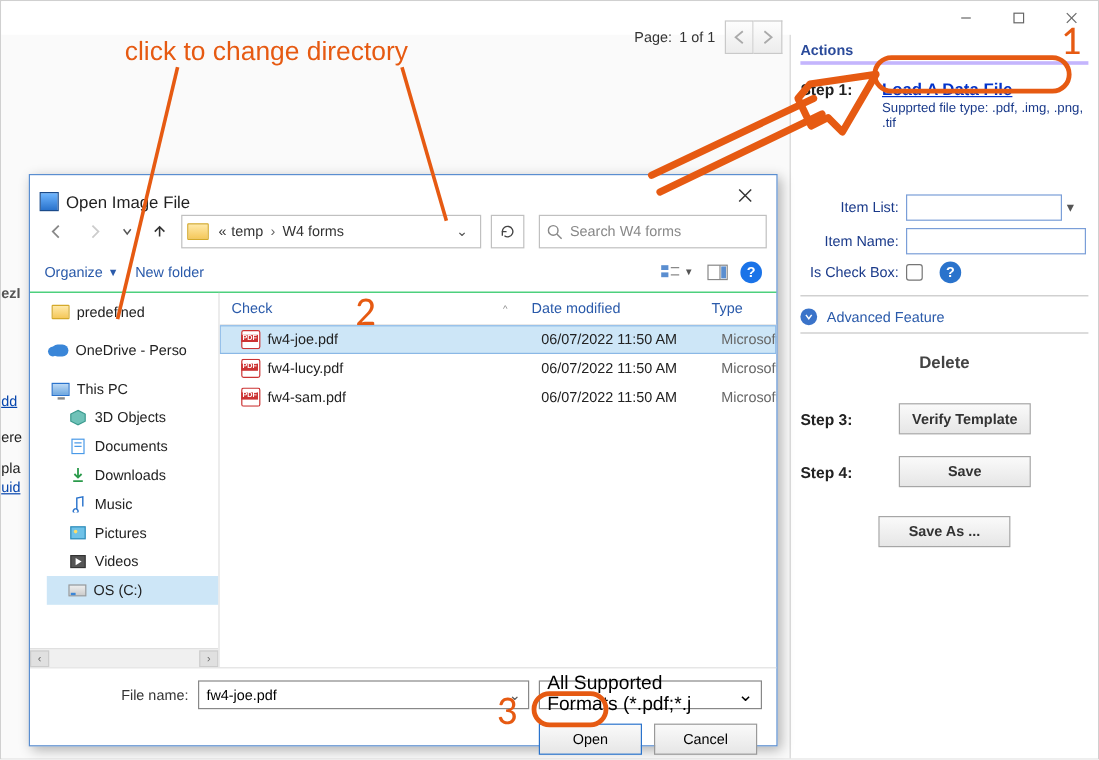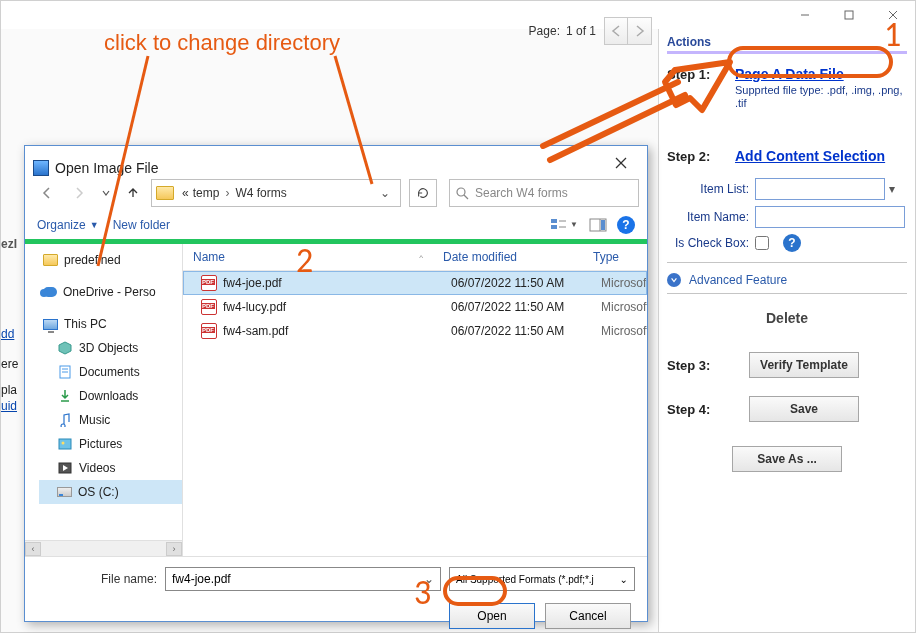--- a/index.html
+++ b/index.html
@@ -54,21 +54,21 @@
   .nav-btn { width:28px; height:28px; display:flex; align-items:center; justify-content:center; color:#888; }
   .nav-btn.enabled { color:#333; cursor:pointer; }
   .nav-chev { width:18px; height:28px; display:flex; align-items:center; justify-content:center; color:#333; }
   .addr-bar { flex:1; height:28px; border:1px solid #c0c0c0; display:flex; align-items:center; font-size:12px; color:#333; padding:0 4px; }
   .addr-folder-icon { width:18px; height:14px; background:linear-gradient(#ffe9a8,#f5c85a); border:1px solid #d4a92a; margin-right:6px; border-radius:1px; }
   .crumb { padding:0 2px; }
   .crumb-sep { padding:0 4px; color:#666; }
   .addr-dd { margin-left:auto; padding:0 6px; color:#555; }
   .refresh-btn { width:28px; height:28px; border:1px solid #c0c0c0; display:flex; align-items:center; justify-content:center; color:#444; margin-left:4px; }
   .search-box { width:190px; height:28px; border:1px solid #c0c0c0; display:flex; align-items:center; margin-left:8px; color:#888; font-size:12px; padding:0 6px; gap:6px; }
-  .fd-toolbar { height:34px; display:flex; align-items:center; padding:0 12px; gap:14px; border-bottom:5px solid #22c55e; }
+  .fd-toolbar { height:34px; display:flex; align-items:center; padding:0 12px; gap:14px; border-bottom:1px solid #22c55e; }
   .organize { font-size:12px; color:#2a5aaa; display:flex; align-items:center; gap:4px; cursor:pointer; }
   .newfolder { font-size:12px; color:#2a5aaa; cursor:pointer; }
   .fd-toolbar .spacer { flex:1; }
   .viewctl { display:flex; align-items:center; gap:4px; }
   .icon-btn { width:30px; height:24px; border:1px solid transparent; display:flex; align-items:center; justify-content:center; color:#555; cursor:pointer; }
   .help-blue { width:18px; height:18px; border-radius:50%; background:#1a73e8; color:#fff; display:flex; align-items:center; justify-content:center; font-size:12px; font-weight:bold; }
 
   .fd-body { display:flex; height:312px; }
   .fd-tree { width:158px; border-right:1px solid #e0e0e0; overflow:hidden; font-size:12px; position:relative; }
   .tree-items { padding:4px 0; }
@@ -101,21 +101,21 @@
   .cell.date { width:150px; }
   .cell.type { flex:1; color:#666; }
   .pdf-icon { width:16px; height:16px; background:#fff; border:1px solid #c33; border-radius:2px; position:relative; flex-shrink:0; }
   .pdf-icon::before { content:"PDF"; position:absolute; left:-1px; top:3px; font-size:6px; font-weight:bold; color:#fff; background:#c33; padding:0 1px; }
 
   .fd-footer { border-top:1px solid #e0e0e0; padding:10px 12px 12px 12px; }
   .fn-row { display:flex; align-items:center; gap:8px; margin-bottom:12px; }
   .fn-row label { font-size:12px; color:#333; width:120px; text-align:right; }
   .fn-input { flex:1; height:24px; border:1px solid #888; font-size:12px; padding:0 6px; background:#fff; display:flex; align-items:center; justify-content:space-between; }
   .fn-input .dd { color:#555; }
-  .filter-select { width:186px; height:24px; border:1px solid #888; font-size:10px; padding:0 6px; display:flex; align-items:center; justify-content:space-between; background:#fff; }
+  .filter-select { width:186px; height:24px; border:1px solid #888; font-size:16px; padding:0 6px; display:flex; align-items:center; justify-content:space-between; background:#fff; }
   .btn-row { display:flex; justify-content:flex-end; gap:10px; padding-right:4px; }
   .dlg-btn { width:86px; height:26px; border:1px solid #999; background:linear-gradient(#fafafa,#e6e6e6); font-size:12px; cursor:pointer; }
   .dlg-btn.primary { border:1px solid #2a73cc; }
 
   
   .anno { position:absolute; z-index:100; pointer-events:none; }
   .anno-text { color:#e65a12; font-size:22px; font-weight:400; }
   .big-num { color:#e65a12; font-size:34px; font-weight:500; font-family:Calibri,Arial,sans-serif; }
   .circ { border:4px solid #e65a12; border-radius:50%/50%; }
 </style>
@@ -166,32 +166,28 @@
         <div style="margin-top:-10px;"><a>uid</a></div>
       </div>
     </div>
 
     <div class="right-panel">
       <div class="actions-title">Actions</div>
 
       <div class="step">
         <div class="step-row">
           <span class="step-label">Step 1:</span>
-          <span class="step-link">Page A Data File</span>
+          <span class="step-link">Load A Data File</span>
         </div>
         <div class="step-hint">Supprted file type: .pdf, .img, .png, .tif</div>
       </div>
 
       <div style="height:24px;"></div>
 
       <div class="step">
-        <div class="step-row">
-          <span class="step-label">Step 2:</span>
-          <span class="step-link">Add Content Selection</span>
-        </div>
       </div>
 
       <div class="form-row">
         <label>Item List:</label>
         <input type="text" style="width: 130px;" value="">
         <span style="margin-left:4px;color:#555;">▾</span>
       </div>
       <div class="form-row">
         <label>Item Name:</label>
         <input type="text" value="" style="">
@@ -395,21 +391,21 @@
       <div class="tree-scrollbar">
           <div class="nub">‹</div>
           <div class="track"></div>
           <div class="nub">›</div>
         </div>
     </div>
 
     <div class="fd-list">
       <div class="list-header">
         <div class="lh-col lh-name">
-            <span>Name</span>
+            <span>Check</span>
             <span class="sort-caret">^</span>
           </div>
         <div class="lh-col lh-date">Date modified</div>
         <div class="lh-col lh-type">Type</div>
       </div>
       <div class="list-row selected">
         <div class="cell name">
             <span class="pdf-icon"></span>
             <span>fw4-joe.pdf</span>
           </div>

